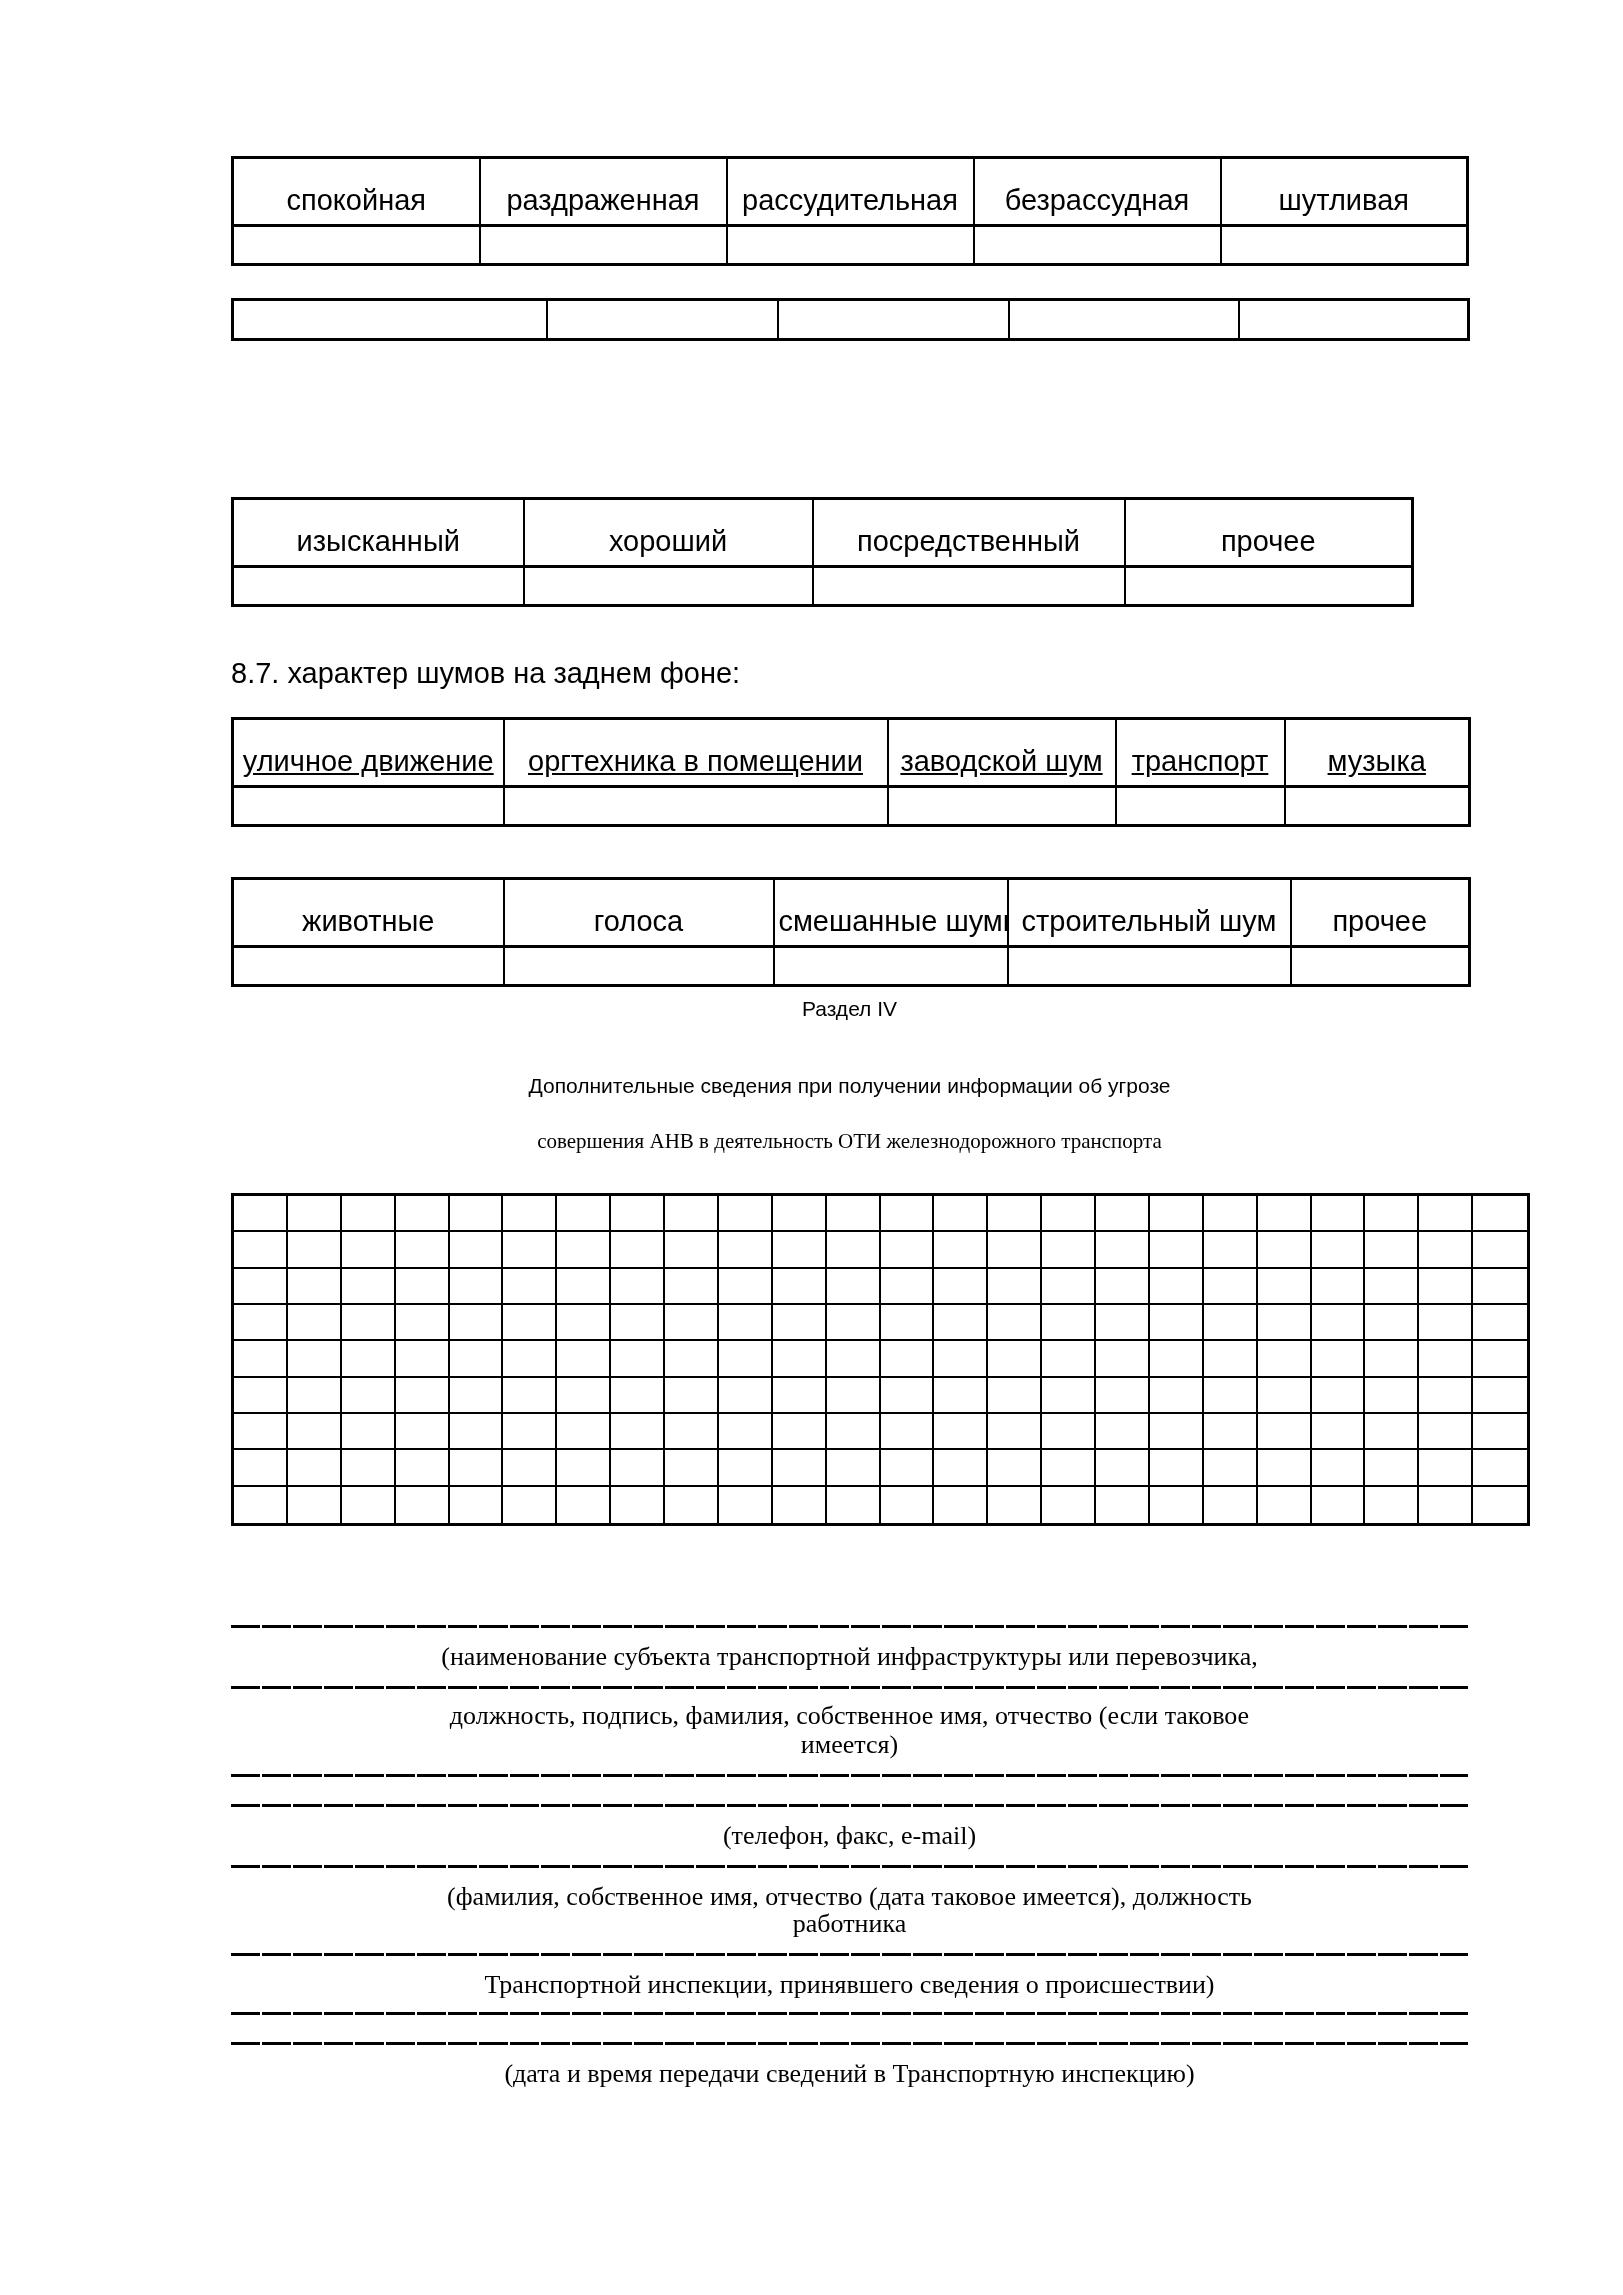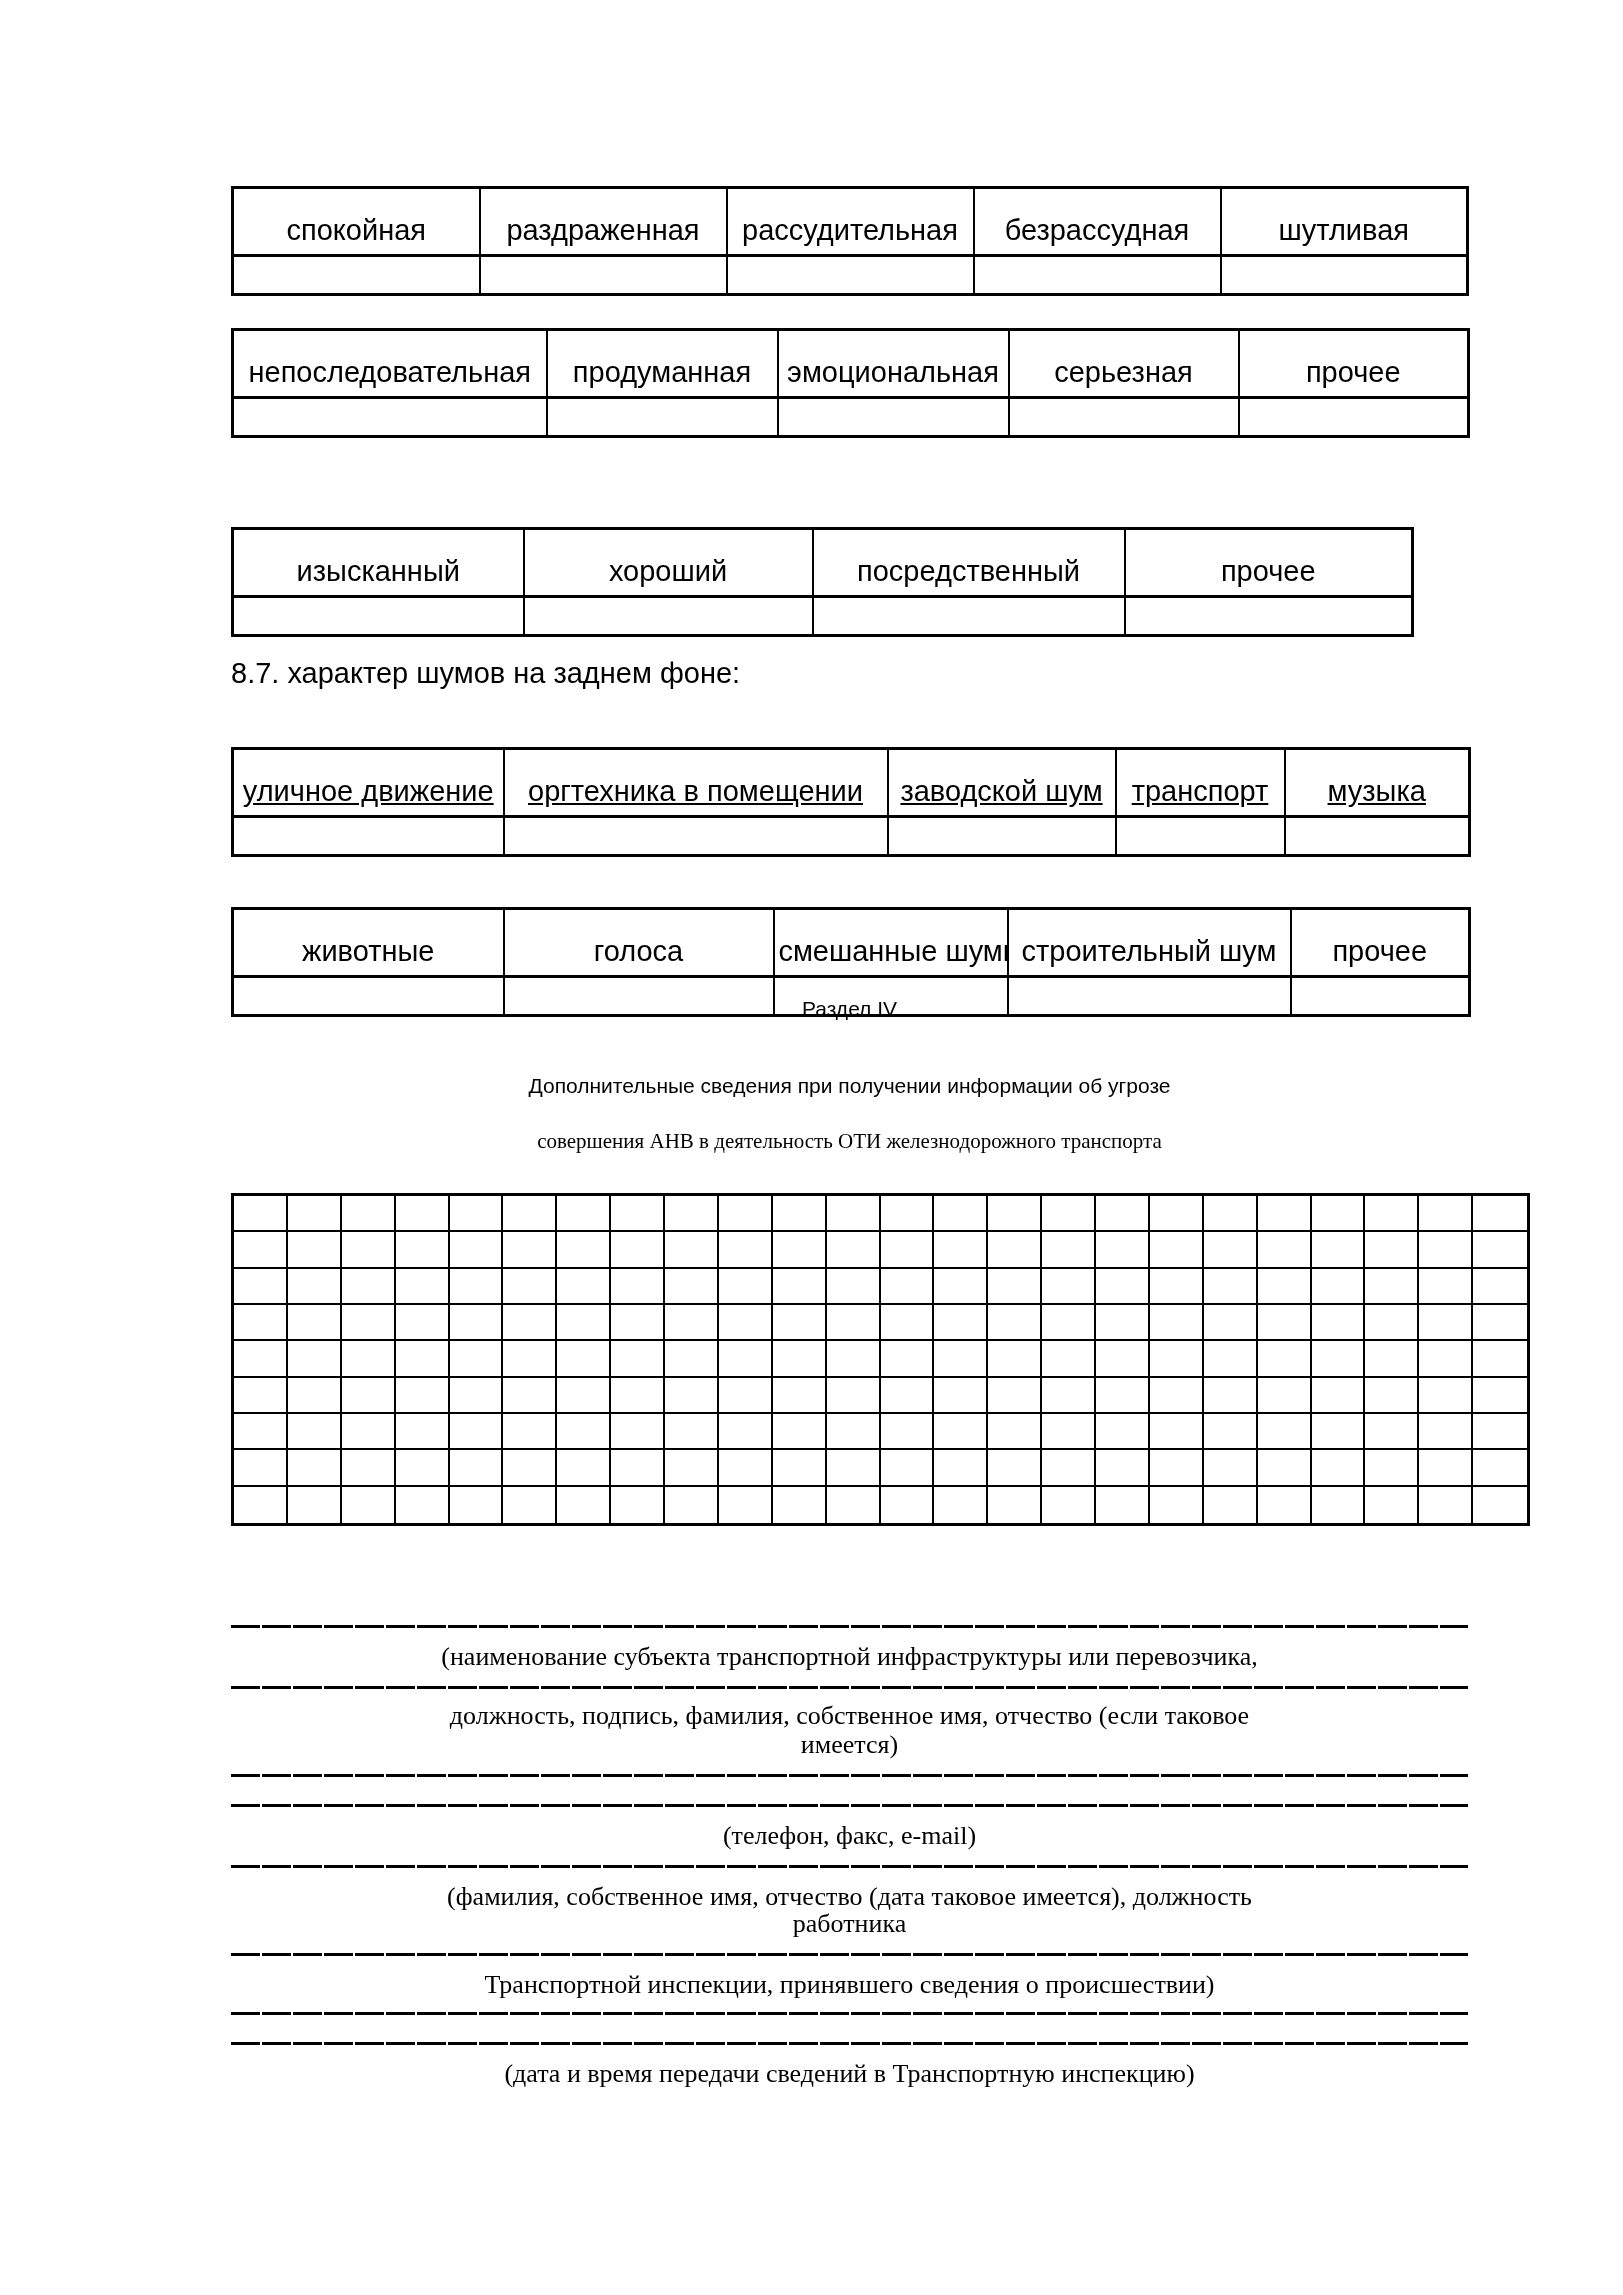--- a/index.html
+++ b/index.html
@@ -11,21 +11,20 @@
     color: #000000;
     font-family: "Liberation Sans", "DejaVu Sans", sans-serif;
     overflow: hidden;
   }
   
   table.opt {
     position: absolute;
     border-collapse: collapse;
     table-layout: fixed;
     border: 3.3px solid #000;
-    margin-top: 30px;
   }
   table.opt td {
     border: 2px solid #000;
     text-align: center;
     vertical-align: bottom;
     font-size: 29px;
     line-height: 1.1;
     padding: 0 3.9px 6.5px 3.9px;
     overflow: hidden;
     white-space: nowrap;
@@ -124,27 +123,20 @@
 
   <table class="opt" style="left:231px; top:298px; width:1237px;">
     <colgroup>
       <col style="width:314px">
         <col style="width:231px">
         <col style="width:231px">
         <col style="width:230px">
         <col style="width:230px">
     </colgroup>
     <tbody>
-      <tr class="labels">
-        <td>непоследовательная</td>
-        <td>продуманная</td>
-        <td>эмоциональная</td>
-        <td>серьезная</td>
-        <td>прочее</td>
-      </tr>
       <tr class="answers">
         <td></td>
         <td></td>
         <td></td>
         <td></td>
         <td></td>
       </tr>
     </tbody>
   </table>
 

